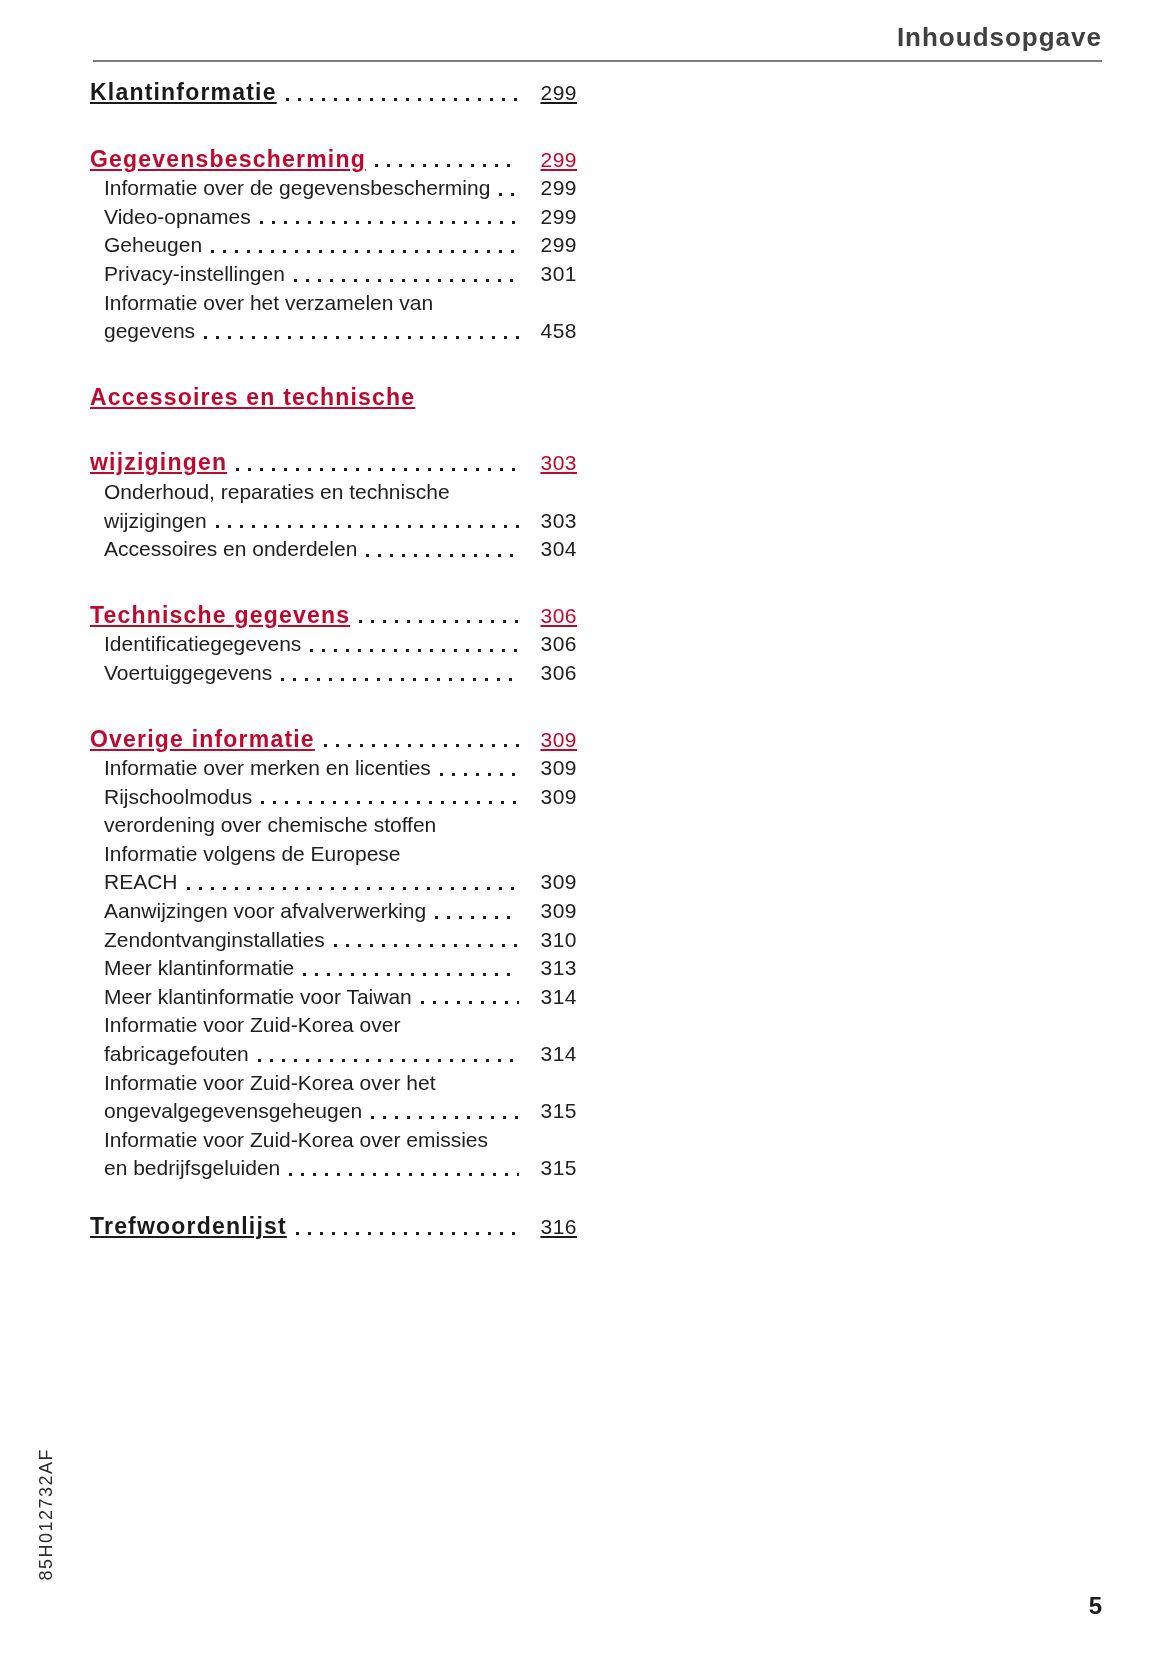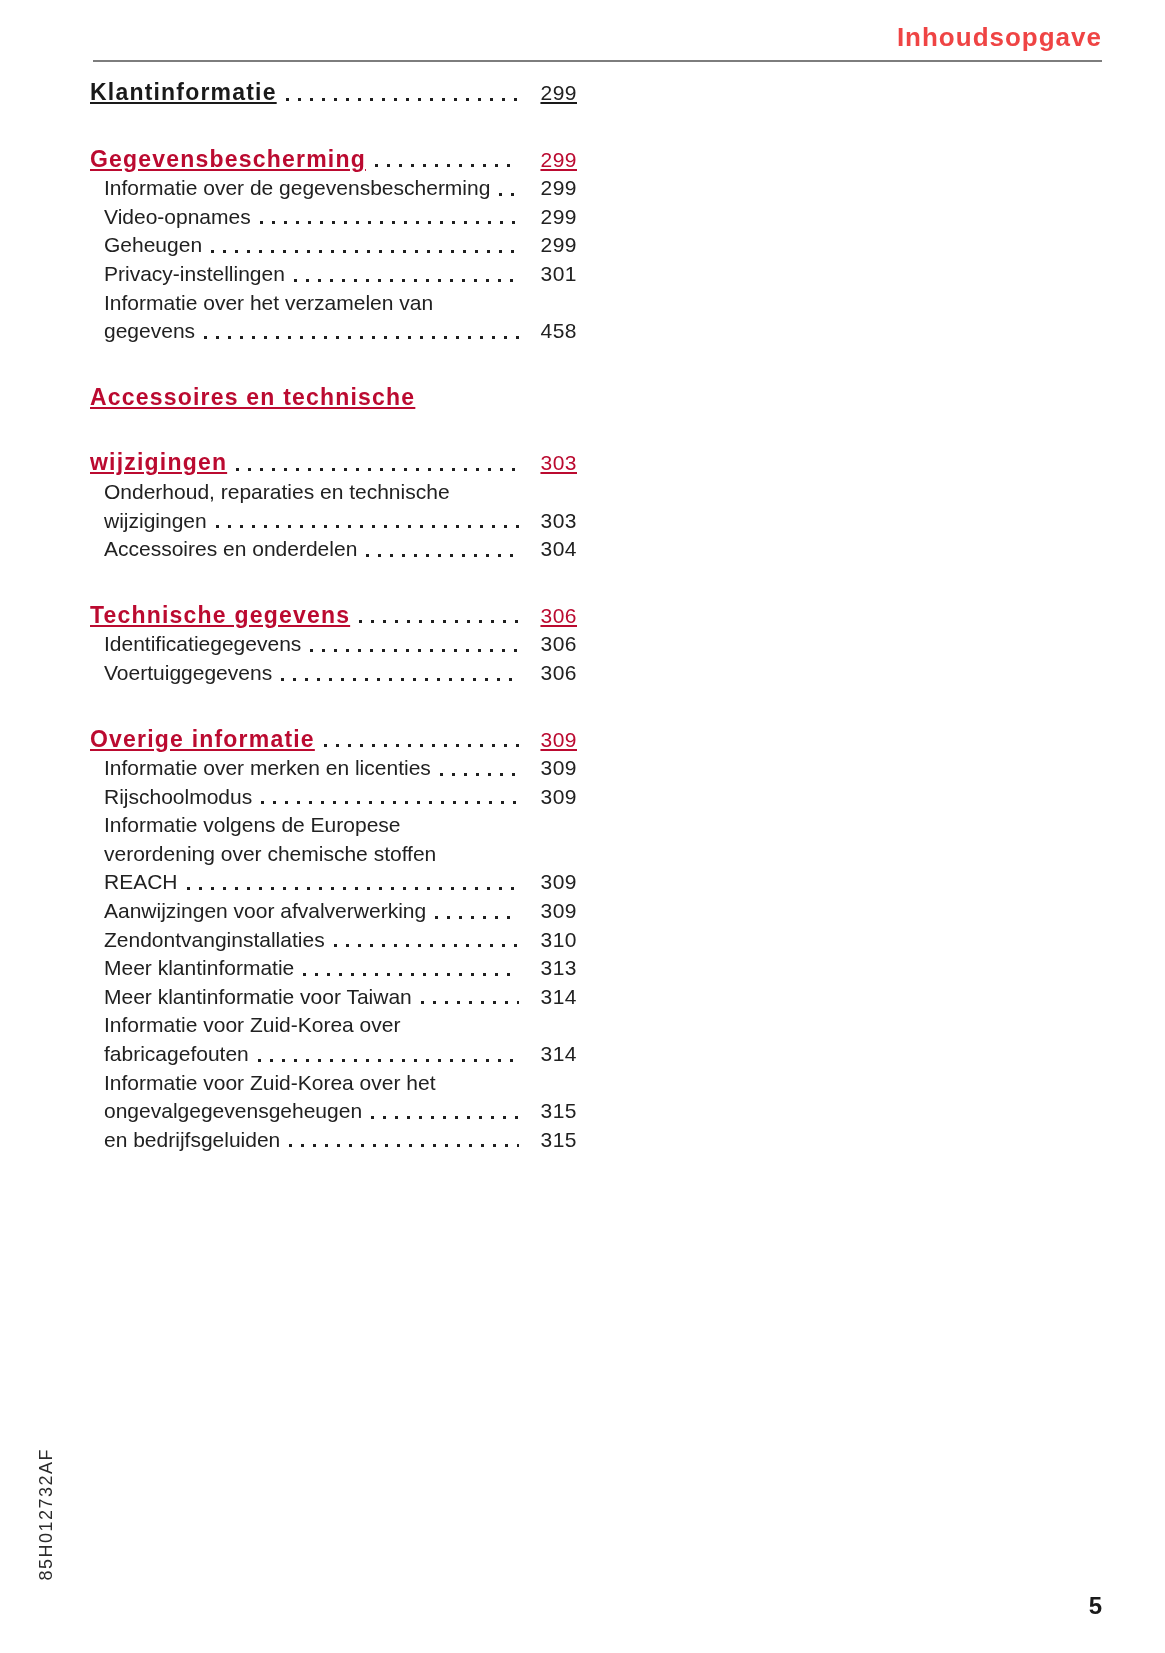--- a/index.html
+++ b/index.html
@@ -18,21 +18,21 @@
     position: absolute;
     left: 93px;
     top: 22px;
     width: 1009px;
   }
   .header-title {
     text-align: right;
     font-size: 26px;
     font-weight: bold;
     letter-spacing: 1px;
-    color: #ef4444;
+    color: #404040;
     line-height: 30px;
   }
   .header-rule {
     margin-top: 8px;
     height: 2px;
     background: #7d7d7d;
   }
 
   
   .toc {
@@ -237,26 +237,26 @@
         </div>
         <div>
           <div class="toc-line indent">
             <span class="label">Rijschoolmodus</span>
             <span class="leader"></span>
             <span class="page-num">309</span>
           </div>
         </div>
         <div>
           <div class="toc-line indent">
+            <span class="label">verordening over chemische stoffen</span>
+          </div>
+          <div class="toc-line indent">
             <span class="label">Informatie volgens de Europese</span>
           </div>
           <div class="toc-line indent">
-            <span class="label">verordening over chemische stoffen</span>
-          </div>
-          <div class="toc-line indent">
             <span class="label">REACH</span>
             <span class="leader"></span>
             <span class="page-num">309</span>
           </div>
         </div>
         <div>
           <div class="toc-line indent">
             <span class="label">Aanwijzingen voor afvalverwerking</span>
             <span class="leader"></span>
             <span class="page-num">309</span>
@@ -298,25 +298,37 @@
             <span class="label">Informatie voor Zuid-Korea over het</span>
           </div>
           <div class="toc-line indent">
             <span class="label">ongevalgegevensgeheugen</span>
             <span class="leader"></span>
             <span class="page-num">315</span>
           </div>
         </div>
         <div>
           <div class="toc-line indent">
+            <span class="label">Informatie voor Zuid-Korea over emissies</span>
+          </div>
+          <div class="toc-line indent">
             <span class="label">en bedrijfsgeluiden</span>
             <span class="leader"></span>
             <span class="page-num">315</span>
           </div>
         </div>
       </div>
+      <div class="toc-section">
+        <div>
+          <div class="toc-line chapter">
+            <span class="label">Trefwoordenlijst</span>
+            <span class="leader"></span>
+            <span class="page-num">316</span>
+          </div>
+        </div>
+      </div>
     </div>
 
   <div class="spine-code">85H012732AF</div>
 
   <div class="folio">5</div>
 
 </div>
 
 </body></html>

